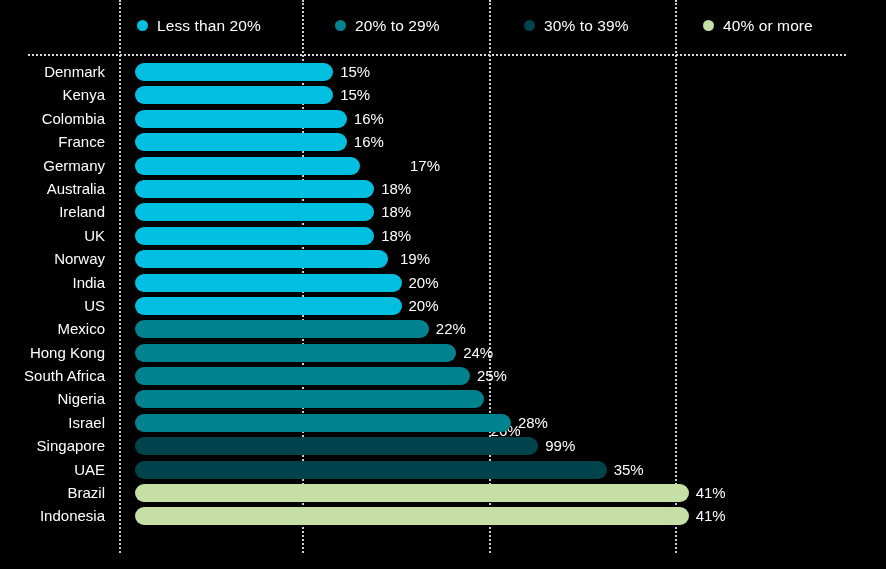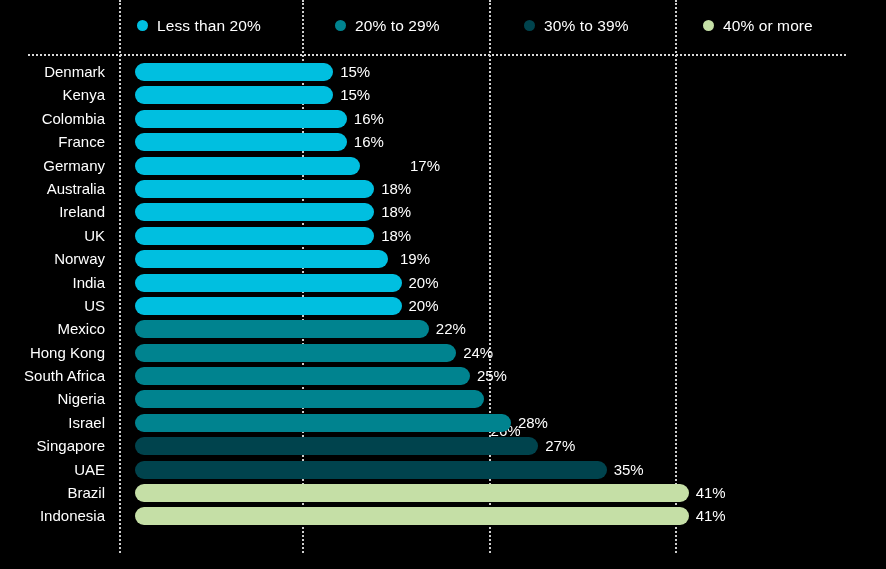--- a/index.html
+++ b/index.html
@@ -177,21 +177,21 @@
           <div class="bar-value" style="left: 490.55px; margin-top: 32px;">26%</div>
         </div>
         <div class="row">
           <div class="row-label">Israel</div>
           <div class="bar" title="Israel 28%" style="width: 375.9px; background: rgb(0, 131, 143);"></div>
           <div class="bar-value" style="left: 517.9px;">28%</div>
         </div>
         <div class="row">
           <div class="row-label">Singapore</div>
           <div class="bar" title="Singapore 30%" style="width: 403.25px; background: rgb(0, 67, 77);"></div>
-          <div class="bar-value" style="left: 545.25px;">27%</div>
+          <div class="bar-value" style="left: 545.25px;">99%</div>
         </div>
         <div class="row">
           <div class="row-label">UAE</div>
           <div class="bar" title="UAE 35%" style="width: 471.625px; background: rgb(0, 67, 77);"></div>
           <div class="bar-value" style="left: 613.625px;">35%</div>
         </div>
         <div class="row">
           <div class="row-label">Brazil</div>
           <div class="bar" title="Brazil 41%" style="width: 553.675px; background: rgb(197, 223, 166);"></div>
           <div class="bar-value" style="left: 695.675px;">41%</div>

